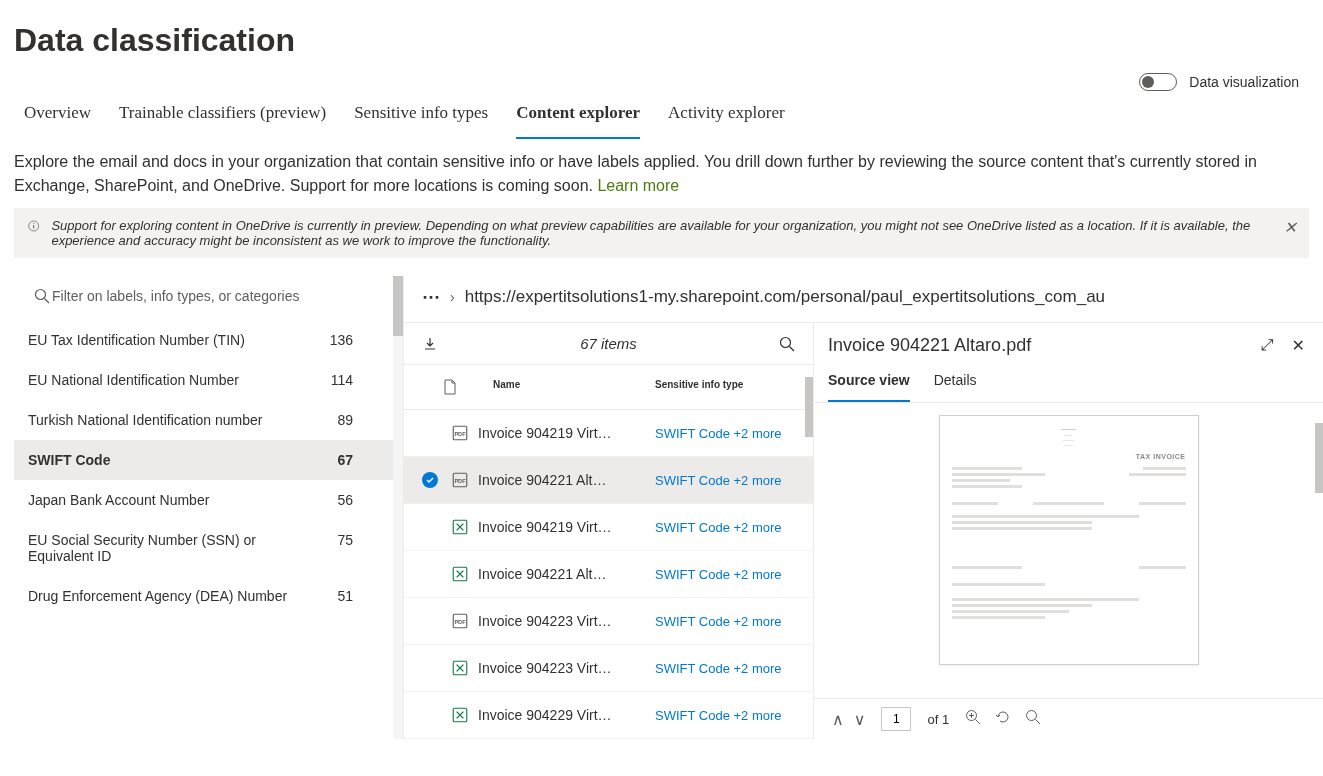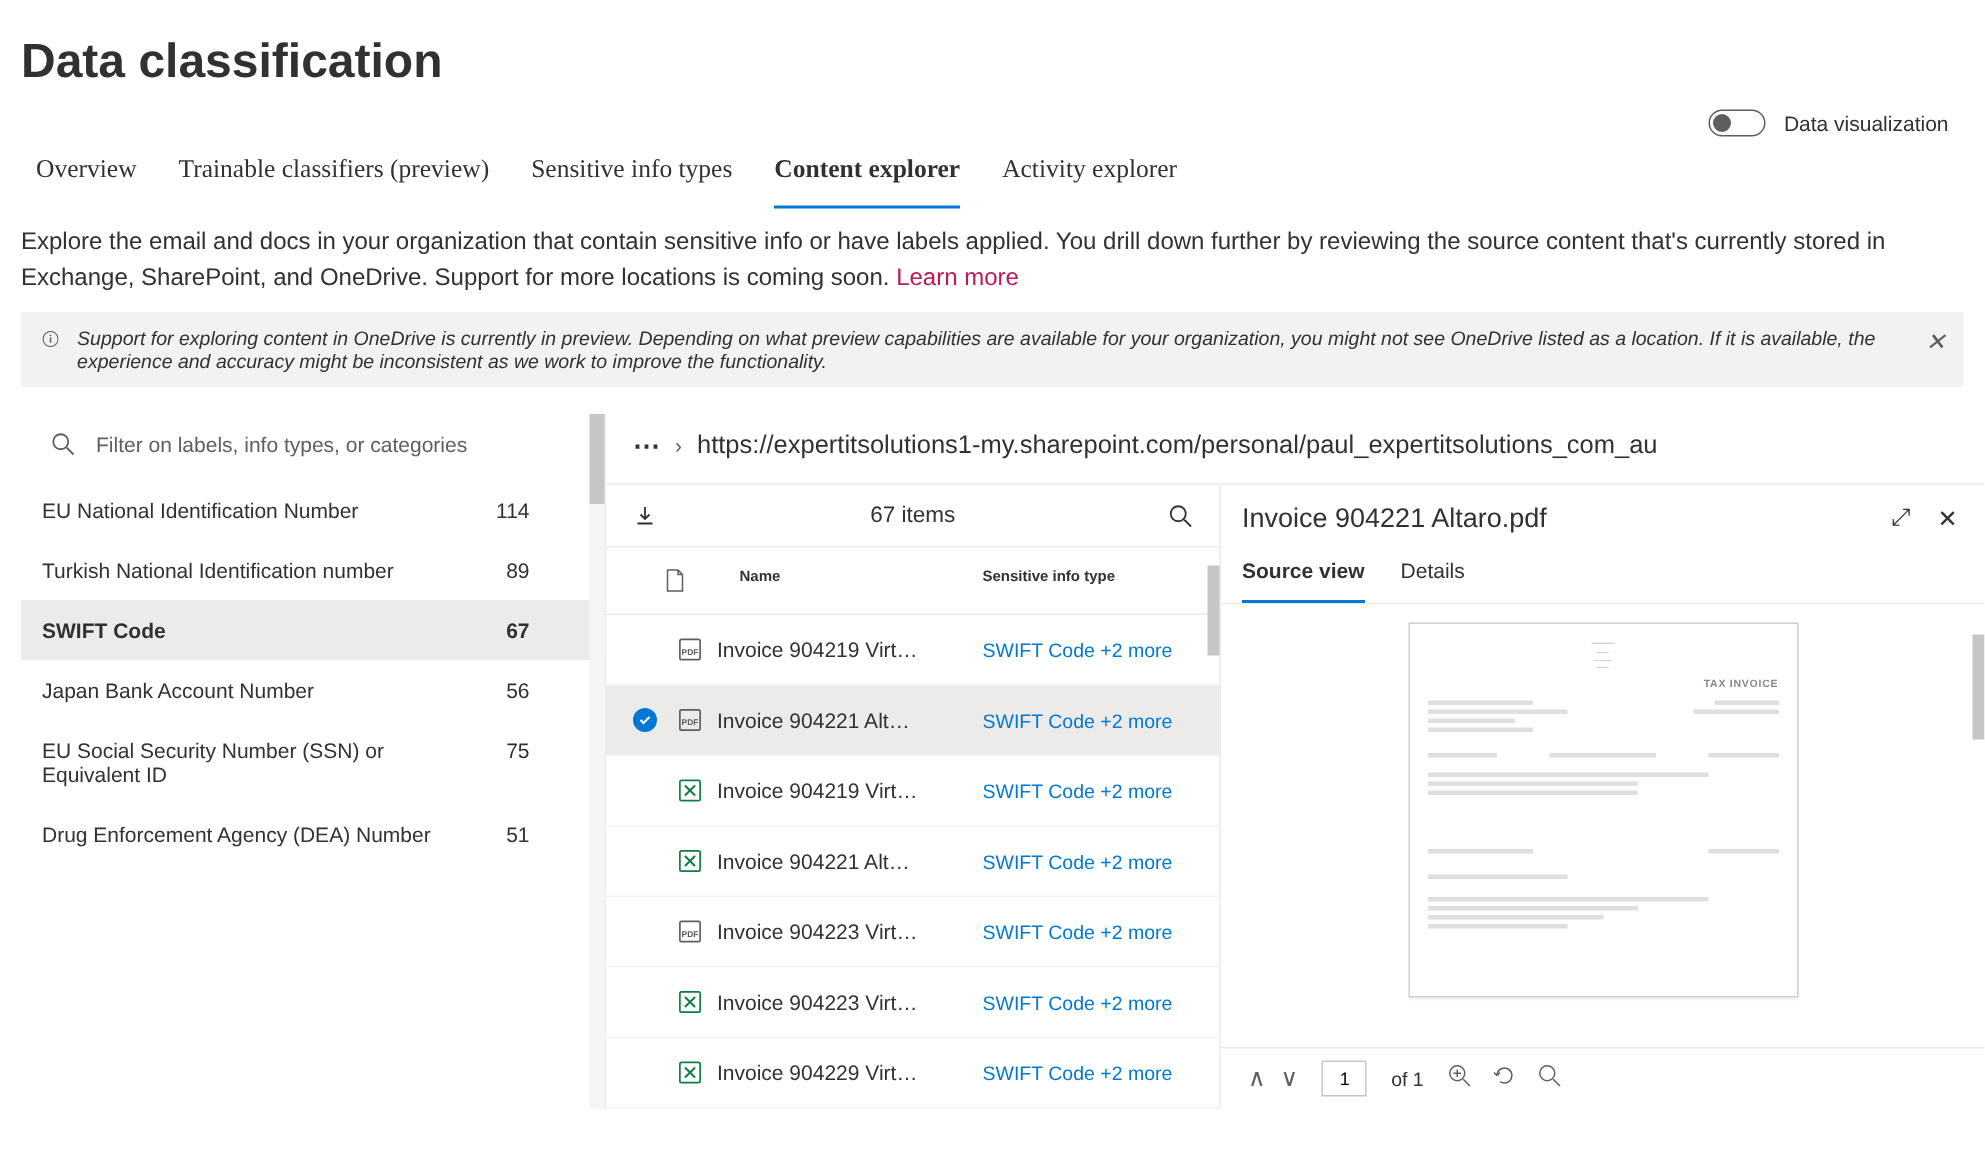--- a/index.html
+++ b/index.html
@@ -6,44 +6,44 @@
   body { font-family: "Segoe UI", Arial, sans-serif; background: #fff; color: #323130; font-size: 14px; }
   .page { width: 1323px; height: 776px; overflow: hidden; border-radius: 20px; }
   .page-title { font-size: 32px; font-weight: 700; padding: 22px 0 16px 14px; }
   .tabs { display: flex; gap: 28px; padding: 0 0 0 24px; border-bottom: 1px solid transparent; }
   .tab { padding: 10px 0 14px 0; font-size: 17px; color: #323130; cursor: pointer; border-bottom: 2px solid transparent; font-family: Liberation Serif, serif; }
   .tab.active { font-weight: 600; border-bottom: 2px solid #0078d4; }
   .toggle-row { display: flex; justify-content: flex-end; align-items: center; gap: 12px; padding: 6px 24px 2px 24px; margin-top: -8px;}
   .toggle { position: relative; width: 38px; height: 18px; border: 1px solid #605e5c; border-radius: 10px; background: #fff; }
   .toggle::after { content:''; position:absolute; left:2px; top:2px; width:12px; height:12px; border-radius:50%; background:#605e5c;}
   .desc { padding: 10px 24px 10px 14px; font-size: 16px; line-height: 1.5; }
-  .desc a { color: #be185d; text-decoration: none; }
+  .desc a { color: #4d7c0f; text-decoration: none; }
   .info-banner { display:flex; align-items:flex-start; gap:12px; padding: 10px 14px; margin: 0 14px; background:#f3f2f1; position:relative;font-style:italic;}
   .info-banner .close { position:absolute; right:12px; top:10px; cursor:pointer; font-size:16px; color:#605e5c;}
   .info-banner .text { font-size: 13px; color:#323130; padding-right:30px; }
   .content { display:flex; margin-top:18px; padding-left:14px; }
   .left-panel { width: 390px; border-right: 1px solid #edebe9; display:flex; flex-direction:column; position:relative;}
-  .filter-box { display:flex; align-items:center; gap:14px; padding: 12px 14px 16px 20px; color:#605e5c; font-size:14px;text-align:center;}
+  .filter-box { display:flex; align-items:center; gap:2px; padding: 12px 14px 16px 20px; color:#605e5c; font-size:14px;text-align:center;}
   .filter-box .sicon { width:16px; height:16px;}
   .cat-list { overflow-y:auto; flex:1; position:relative;}
   .cat-row { display:flex; justify-content:space-between; align-items:flex-start; padding: 12px 50px 12px 14px; cursor:pointer;}
   .cat-row .label { max-width: 260px;}
   .cat-row .count { color:#323130;}
   .cat-row.selected { background:#edebe9; font-weight: 700;}
   .left-scroll { position:absolute; right:0; top:0; width:10px; height:100%; background:#f5f5f5;}
   .left-scroll::after { content:''; position:absolute; top:0; left:0; width:10px; height:60px; background:#c8c6c4;}
   .right-panel { flex:1; display:flex; flex-direction:column;}
   .breadcrumb { display:flex; align-items:center; gap:10px; padding: 10px 18px 14px 18px; border-bottom:1px solid #edebe9;}
   .breadcrumb .dots { font-size:18px; font-weight:700; color:#323130;}
   .breadcrumb .chev { color:#605e5c;}
   .breadcrumb .url { font-size:17px;}
   .mid-split { display:flex; flex:1;}
   .items-panel { width: 410px; border-right:1px solid #edebe9; display:flex; flex-direction:column; position:relative;}
   .items-header { display:flex; align-items:center; justify-content:space-between; padding: 12px 18px 12px 18px; border-bottom:1px solid #edebe9;}
-  .items-header .count { font-size:15px;}
+  .items-header .count { font-size:15px;font-style:italic;}
   .cols { display:flex; padding: 14px 18px; font-weight:600; font-size:10px; border-bottom:1px solid #edebe9;gap:15px;}
   .col-icon { width: 56px; display:flex; justify-content:center; }
   .col-name { flex:1;}
   .col-type { width: 140px; text-align:left;}
   .item-row { display:flex; align-items:center; padding: 14px 18px; border-bottom:1px solid #f3f2f1; cursor:pointer;}
   .item-row.selected { background:#edebe9;}
   .item-row .sel { width:20px;}
   .item-row .ficon { width:36px; display:flex; justify-content:center; }
   .item-row .ficon svg { width:18px; height:18px;}
   .item-row .fname { flex:1; white-space:nowrap; overflow:hidden; text-overflow:ellipsis; padding-right:10px;}
@@ -111,20 +111,24 @@
     <div class="left-panel">
       <div class="filter-box">
         <svg class="sicon" viewBox="0 0 16 16">
             <circle cx="6.5" cy="6.5" r="5" fill="none" stroke="#605e5c" stroke-width="1.2"></circle>
             <line x1="10.5" y1="10.5" x2="15" y2="15" stroke="#605e5c" stroke-width="1.2"></line>
           </svg>
         <span>Filter on labels, info types, or categories</span>
       </div>
       <div class="cat-list" id="cat-list">
           <div class="cat-row">
+            <span class="label">EU Tax Identification Number (TIN)</span>
+            <span class="count">136</span>
+          </div>
+          <div class="cat-row">
             <span class="label">EU National Identification Number</span>
             <span class="count">114</span>
           </div>
           <div class="cat-row">
             <span class="label">Turkish National Identification number</span>
             <span class="count">89</span>
           </div>
           <div class="cat-row selected">
             <span class="label">SWIFT Code</span>
             <span class="count">67</span>

